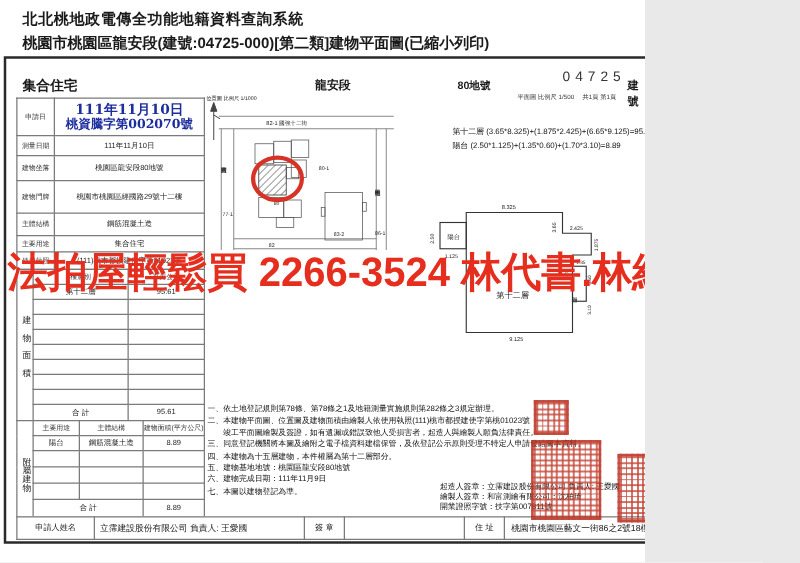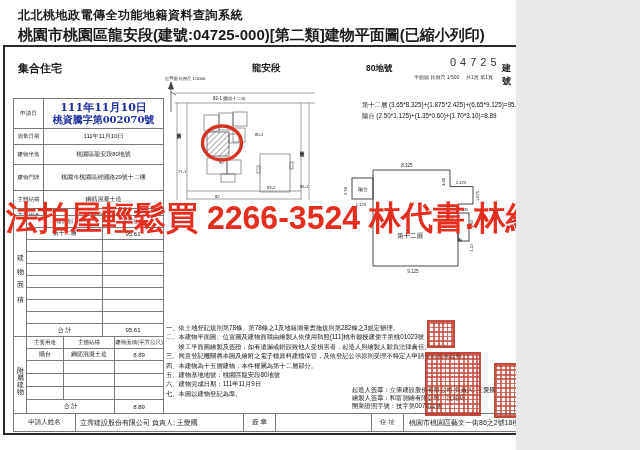--- a/index.html
+++ b/index.html
@@ -3,21 +3,21 @@
 <meta charset="utf-8">
 <style>
   * { margin:0; padding:0; box-sizing:border-box; }
   html,body { background:#e9e9e9; }
   .page { position:relative; width:516px; height:450px; background:#ffffff;
           font-family:"Liberation Sans", sans-serif; color:#1a1a1a; overflow:hidden; }
   .abs { position:absolute; }
   .doc-frame { position:absolute; left:3px; top:45px; width:634px; height:390px;
                border:2px solid #2a2a2a; background:#fff; }
   .hdr-title { font-size:12px; font-weight:bold; letter-spacing:.5px; }
-  .hdr-sub { font-size:15px; font-weight:bold; }
+  .hdr-sub { font-size:12px; font-weight:bold; }
   .hdr-date { font-size:8px; }
   table { border-collapse:collapse; table-layout:fixed; background:#fff; }
   td { border:1px solid #7a7a7a; font-size:6px; text-align:center; vertical-align:middle;
        overflow:hidden; white-space:nowrap; padding:0; }
   .lbl { font-size:5.5px; color:#333; }
   .blue-doc { color:#1c2d9e; font-family:"DejaVu Serif", serif; font-weight:bold;
               line-height:1.2; }
   .blue-doc .l1 { font-size:11px; }
   .blue-doc .l2 { font-size:10px; }
   .side-v { writing-mode:vertical-rl; text-orientation:upright; font-size:7px;
@@ -48,21 +48,21 @@
   <div class="doc-frame"></div>
 
   <div class="abs" style="left:18px; top:61px; font-size:11px; font-weight:bold;">集合住宅</div>
   <div class="abs" style="left:252px; top:62px; font-size:9.5px; font-weight:bold;">龍安段</div>
   <div class="abs" style="left:366px; top:63px; font-size:8.5px; font-weight:bold;">80地號</div>
   <div class="abs" style="left:450px; top:56px; font-size:11px; letter-spacing:4px; color:#333;">04725</div>
   <div class="abs" style="left:502px; top:62px; font-size:9px; font-weight:bold;">建號</div>
   <div class="abs tiny" style="left:414px; top:74px;">平面圖 比例尺 1/500</div>
   <div class="abs tiny" style="left:466px; top:74px;">共1頁 第1頁</div>
 
-  <table class="abs" style="left:13px; top:78px; width:150px;margin-top:20px;">
+  <table class="abs" style="left:13px; top:78px; width:150px;">
     <tbody>
         <tr style="height:30px;">
       <td style="width:30px;" class="lbl">申請日</td>
       <td style="width:120px;">
         <div class="blue-doc">
           <div class="l1">111年11月10日</div>
           <div class="l2">桃資騰字第002070號</div>
         </div>
       </td>
     </tr>

